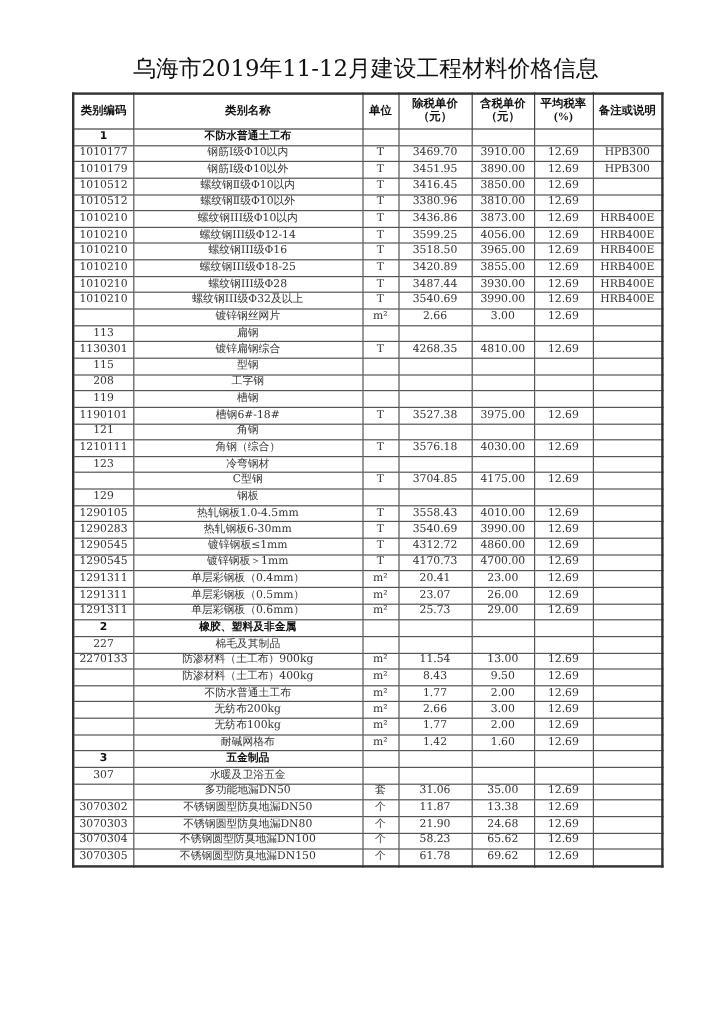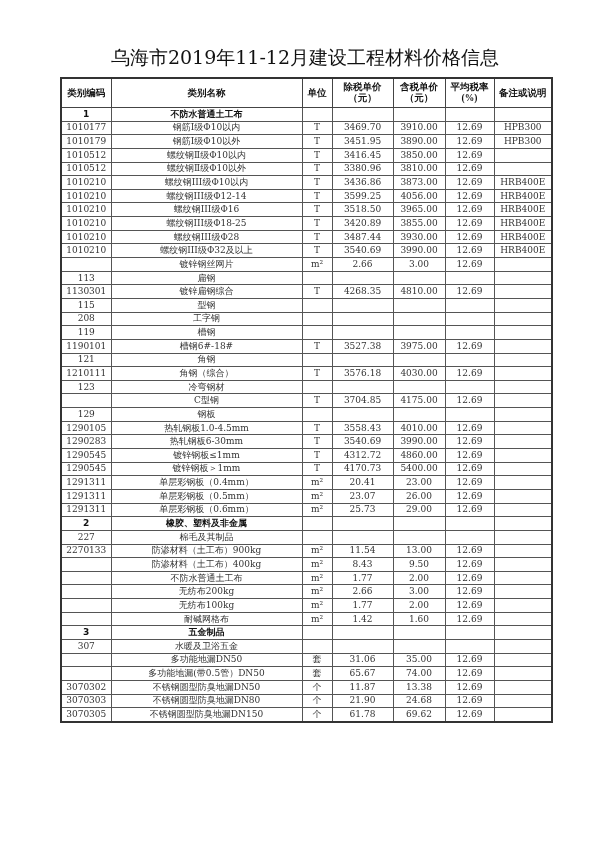--- a/index.html
+++ b/index.html
@@ -295,21 +295,21 @@
     <td>4312.72</td>
     <td>4860.00</td>
     <td>12.69</td>
     <td></td>
   </tr>
       <tr>
     <td>1290545</td>
     <td>镀锌钢板＞1mm</td>
     <td>T</td>
     <td>4170.73</td>
-    <td>5400.00</td>
+    <td>4700.00</td>
     <td>12.69</td>
     <td></td>
   </tr>
       <tr>
     <td>1291311</td>
     <td>单层彩钢板（0.4mm）</td>
     <td>m²</td>
     <td>20.41</td>
     <td>23.00</td>
     <td>12.69</td>
@@ -422,29 +422,20 @@
     <td></td>
     <td></td>
     <td></td>
   </tr>
       <tr>
     <td></td>
     <td>多功能地漏DN50</td>
     <td>套</td>
     <td>31.06</td>
     <td>35.00</td>
-    <td>12.69</td>
-    <td></td>
-  </tr>
-      <tr>
-    <td></td>
-    <td>多功能地漏(带0.5管）DN50</td>
-    <td>套</td>
-    <td>65.67</td>
-    <td>74.00</td>
     <td>12.69</td>
     <td></td>
   </tr>
       <tr>
     <td>3070302</td>
     <td>不锈钢圆型防臭地漏DN50</td>
     <td>个</td>
     <td>11.87</td>
     <td>13.38</td>
     <td>12.69</td>
@@ -453,20 +444,29 @@
       <tr>
     <td>3070303</td>
     <td>不锈钢圆型防臭地漏DN80</td>
     <td>个</td>
     <td>21.90</td>
     <td>24.68</td>
     <td>12.69</td>
     <td></td>
   </tr>
       <tr>
+    <td>3070304</td>
+    <td>不锈钢圆型防臭地漏DN100</td>
+    <td>个</td>
+    <td>58.23</td>
+    <td>65.62</td>
+    <td>12.69</td>
+    <td></td>
+  </tr>
+      <tr>
     <td>3070305</td>
     <td>不锈钢圆型防臭地漏DN150</td>
     <td>个</td>
     <td>61.78</td>
     <td>69.62</td>
     <td>12.69</td>
     <td></td>
   </tr>
     </tbody>
 </table>

